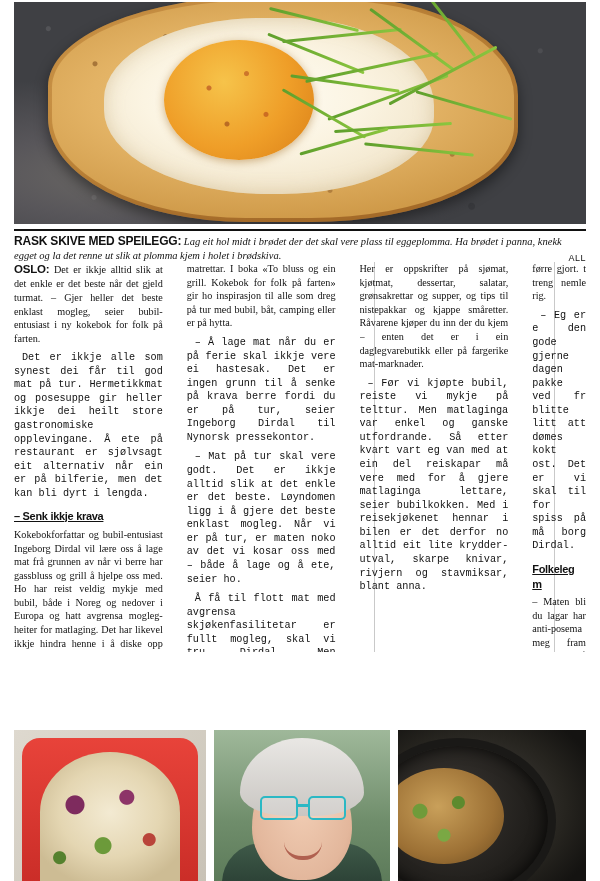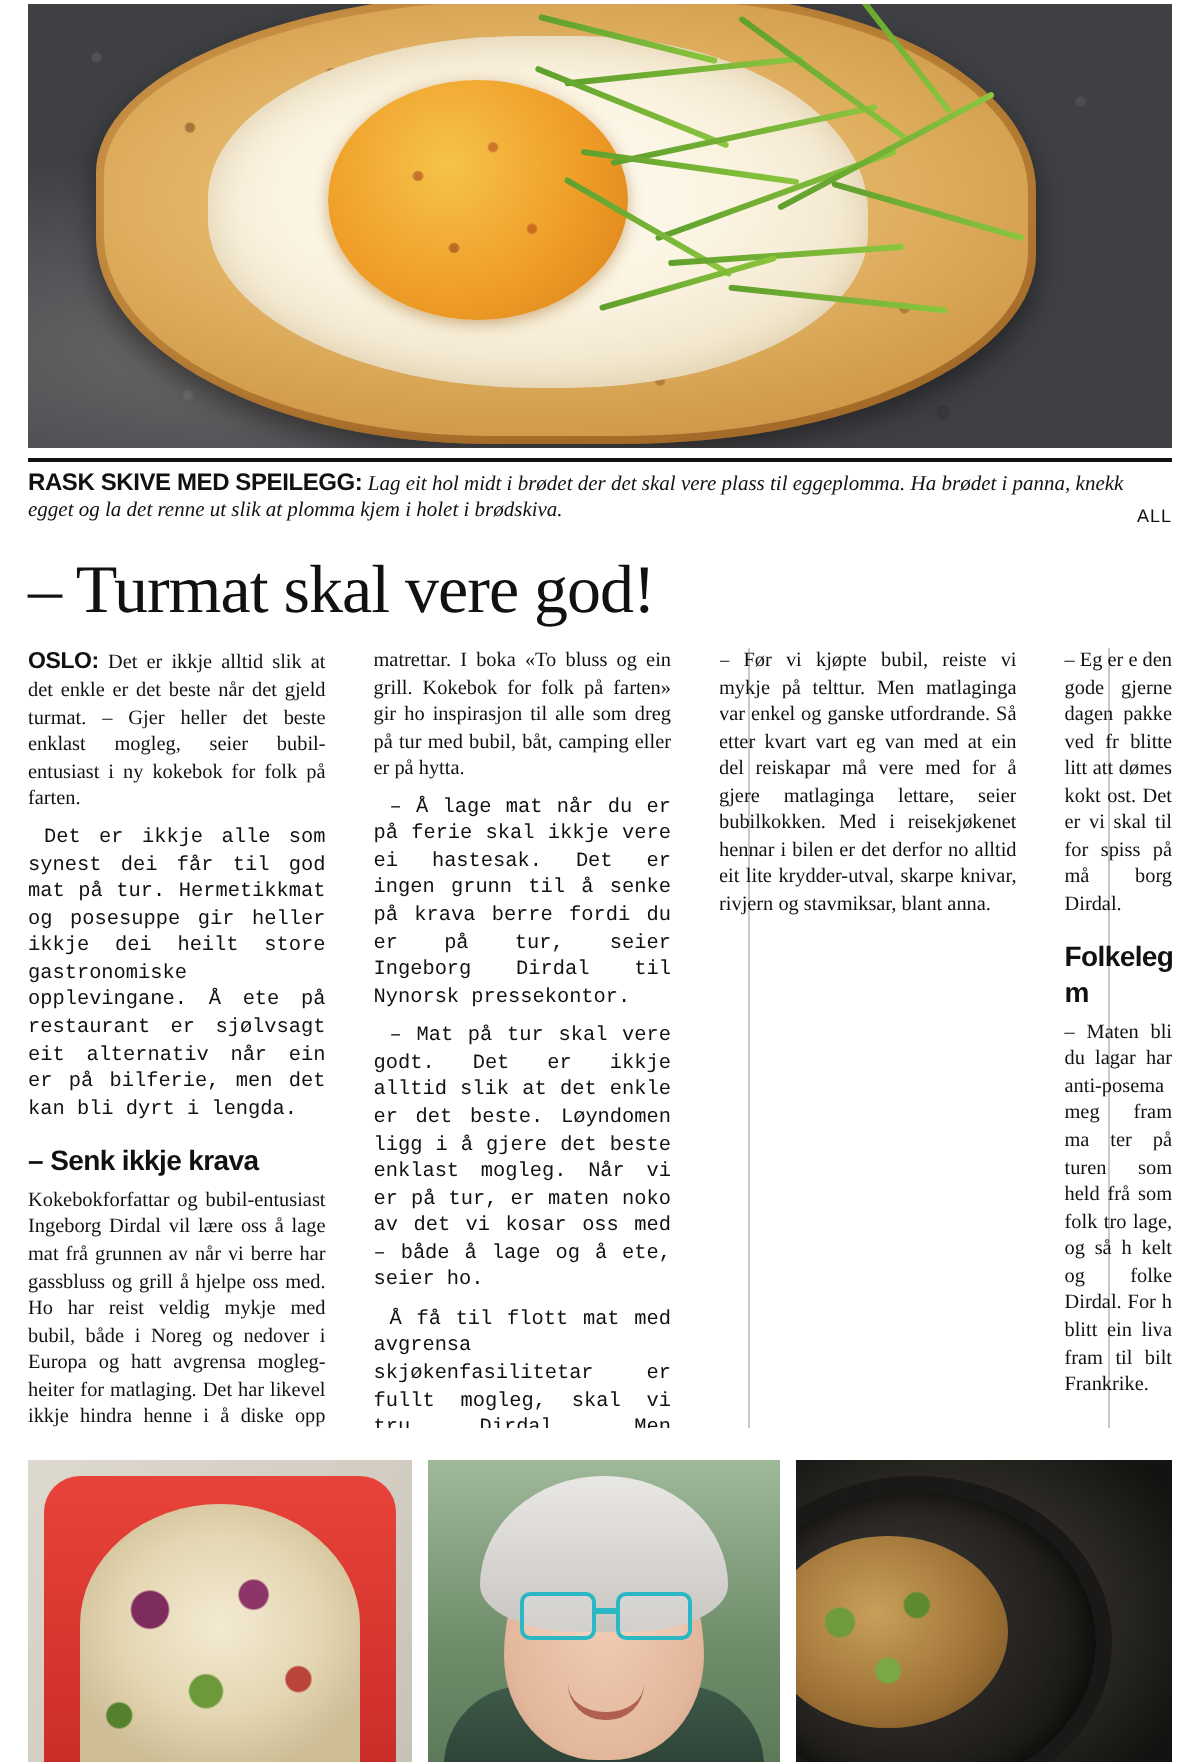--- a/index.html
+++ b/index.html
@@ -176,23 +176,24 @@
     text-align: justify;
     position: relative;
   }
   .col.clip { overflow: hidden; }
   .col.partial { width: 60px; }
   .col p { margin: 0 0 0 0; text-indent: 0; }
   .col p + p { text-indent: 8px; margin-top: 6px; font-family: Liberation Mono, monospace; }
   .dek {
     font-family: "Liberation Sans", sans-serif;
     font-weight: bold;
-    font-size: 14px;
+    font-size: 11px;
     margin: 9px 0 4px 0;
     letter-spacing: -0.3px;
+    text-decoration: underline;
   }
   .place {
     font-family: "Liberation Sans", sans-serif;
     font-weight: bold;
     font-size: 11.5px;
     letter-spacing: -0.2px;
   }
   .divider-v {
     position: absolute;
     top: 0;
@@ -344,21 +345,20 @@
       <div class="chive" style="left:100px;top:140px; width:110px; transform:rotate(6deg);"></div>
     </div>
   </div>
 
   <div class="caption">
     <b>RASK SKIVE MED SPEILEGG:</b>
     <span class="ctext">Lag eit hol midt i brødet der det skal vere plass til eggeplomma. Ha brødet i panna, knekk egget og la det renne ut slik at plomma kjem i holet i brødskiva.</span>
     <span class="credit">ALL</span>
   </div>
 
-  <h1 class="headline">– Turmat skal vere god!</h1>
 
   <div class="body-area">
     <div class="divider-v" style="left:360px;"></div>
     <div class="divider-v" style="left:540px;"></div>
     <div class="cols">
 
       <div class="col clip">
         <p><span class="place">OSLO:</span>
           <span>Det er ikkje alltid slik at det enkle er det beste når det gjeld turmat. – Gjer heller det beste enklast mogleg, seier bubil-entusiast i ny kokebok for folk på farten.</span></p>
         <p>Det er ikkje alle som synest dei får til god mat på tur. Hermetikkmat og posesuppe gir heller ikkje dei heilt store gastronomiske opplevingane. Å ete på restaurant er sjølvsagt eit alternativ når ein er på bilferie, men det kan bli dyrt i lengda.</p>
@@ -367,24 +367,26 @@
       </div>
 
       <div class="col clip">
         <p>matrettar. I boka «To bluss og ein grill. Kokebok for folk på farten» gir ho inspirasjon til alle som dreg på tur med bubil, båt, camping eller er på hytta.</p>
         <p>– Å lage mat når du er på ferie skal ikkje vere ei hastesak. Det er ingen grunn til å senke på krava berre fordi du er på tur, seier Ingeborg Dirdal til Nynorsk pressekontor.</p>
         <p>– Mat på tur skal vere godt. Det er ikkje alltid slik at det enkle er det beste. Løyndomen ligg i å gjere det beste enklast mogleg. Når vi er på tur, er maten noko av det vi kosar oss med – både å lage og å ete, seier ho.</p>
         <p>Å få til flott mat med avgrensa skjøkenfasilitetar er fullt mogleg, skal vi tru Dirdal. Men kreativitet og smarte oppskrifter er godt å ha med i bagasjen. Då kan ein diske opp med uendeleg mykje smakfullt. I boka gir ho mange tips til turmat utan å lage masse oppvask.</p>
       </div>
 
       <div class="col clip">
+        <p>Her er oppskrifter på sjømat, kjøtmat, dessertar, salatar, grønsakrettar og supper, og tips til nistepakkar og kjappe småretter. Råvarene kjøper du inn der du kjem – enten det er i ein daglegvarebutikk eller på fargerike mat-marknader.</p>
         <p>– Før vi kjøpte bubil, reiste vi mykje på telttur. Men matlaginga var enkel og ganske utfordrande. Så etter kvart vart eg van med at ein del reiskapar må vere med for å gjere matlaginga lettare, seier bubilkokken. Med i reisekjøkenet hennar i bilen er det derfor no alltid eit lite krydder-utval, skarpe knivar, rivjern og stavmiksar, blant anna.</p>
       </div>
 
       <div class="col clip partial">
+        <p>førre gjort. t treng nemle rig.</p>
         <p>– Eg er e den gode gjerne dagen pakke ved fr blitte litt att dømes kokt ost. Det er vi skal til for spiss på må borg Dirdal.</p>
         <div class="dek">Folkeleg m</div>
         <p>– Maten bli du lagar har anti-posema meg fram ma ter på turen som held frå som folk tro lage, og så h kelt og folke Dirdal. For h blitt ein liva fram til bilt Frankrike.</p>
       </div>
 
     </div>
   </div>
 
   <div class="strip">
 

